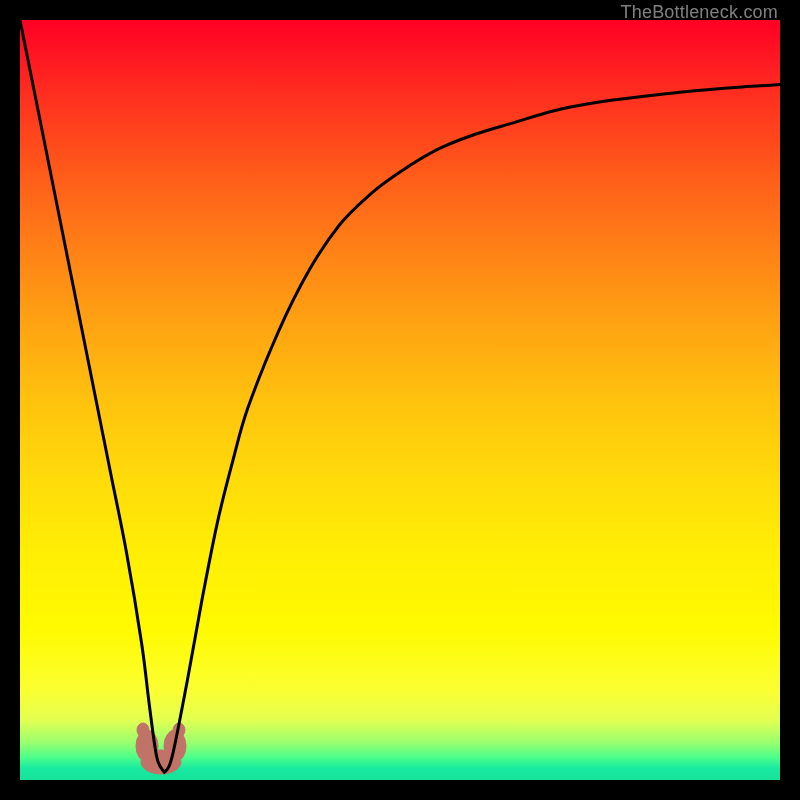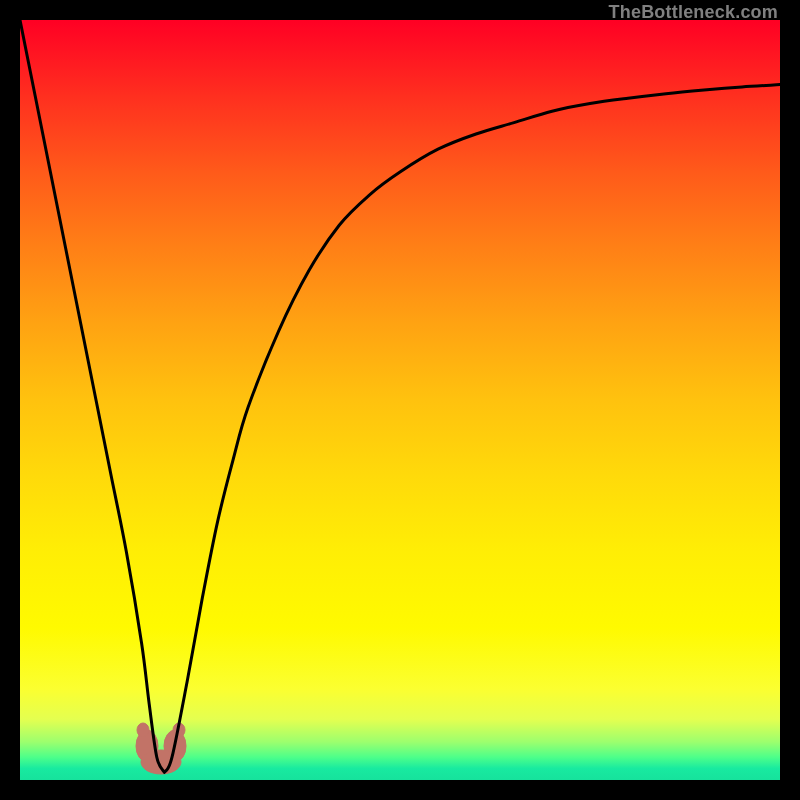--- a/index.html
+++ b/index.html
@@ -56,21 +56,21 @@
     fill: #c27367;
     stroke: #c27367;
     stroke-width: 1;
   }
   .attribution {
     position: absolute;
     top: 2px;
     right: 22px;
     color: #808080;
     font-size: 18px;
-    font-weight: 700;
+    font-weight: 400;
     letter-spacing: 0.2px;
     user-select: text;
   }
 </style>
 </head>
 <body>
 
 <div class="frame">
 
   <div class="attribution">TheBottleneck.com</div>

